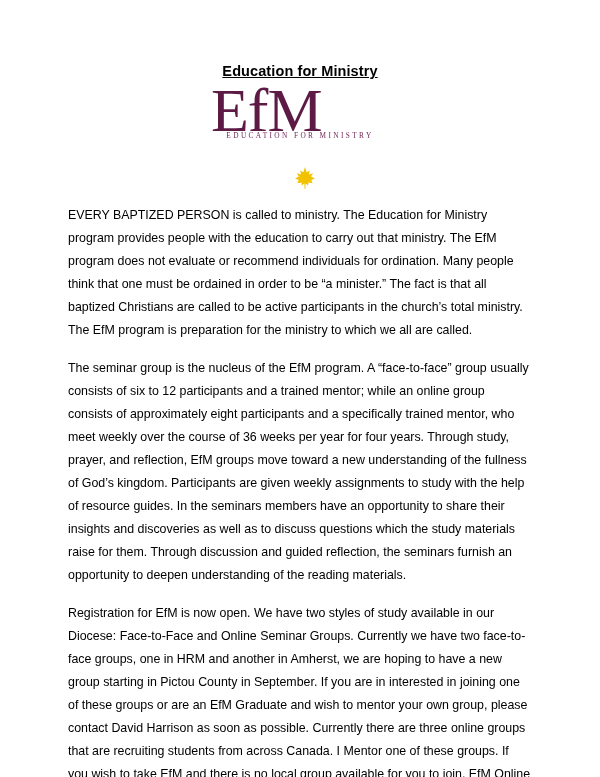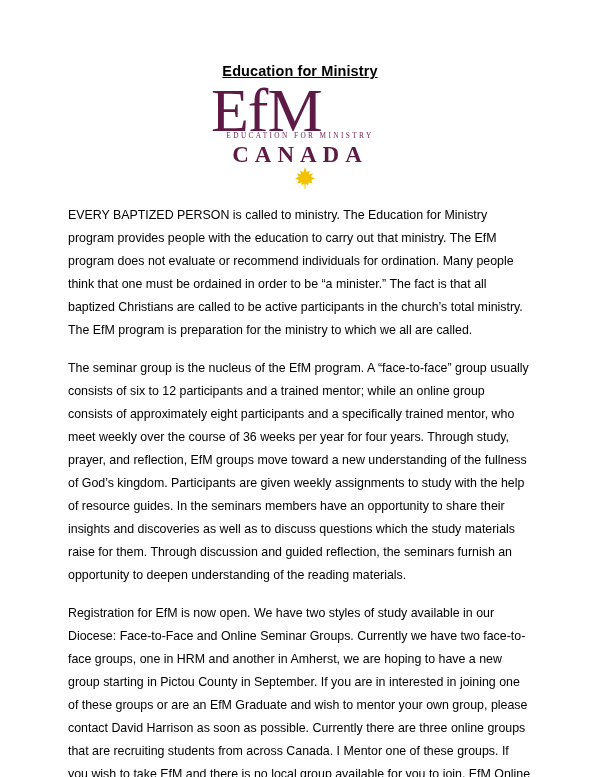--- a/index.html
+++ b/index.html
@@ -106,21 +106,20 @@
 <body>
 
 <div class="page">
 
   <div class="doc-title">Education for Ministry</div>
 
   <div class="logo-block">
     <div class="logo-inner">
       <div class="efm-word">EfM</div>
       <div class="efm-sub">EDUCATION FOR MINISTRY</div>
-      <div class="efm-canada">CANADA</div>
       <svg class="leaf" viewBox="0 0 20 22">
         <path d="M10 0 L11.6 5.2 L14.6 3.6 L13.9 7.4 L18.2 6.3 L16 9.6 L20 11.4 L16.2 13.1 L17.6 16.2 L13.4 15.4 L13.1 18.6 L10.6 16.4 L10.3 22 L9.6 22 L9.3 16.4 L6.8 18.6 L6.5 15.4 L2.3 16.2 L3.7 13.1 L0 11.4 L3.9 9.6 L1.7 6.3 L6 7.4 L5.3 3.6 L8.3 5.2 Z" fill="#f2c200"></path>
       </svg>
     </div>
   </div>
 
   <div class="body-text">
     <p class="para">EVERY BAPTIZED PERSON is called to ministry. The Education for Ministry program provides people with the education to carry out that ministry. The EfM program does not evaluate or recommend individuals for ordination. Many people think that one must be ordained in order to be “a minister.” The fact is that all baptized Christians are called to be active participants in the church’s total ministry. The EfM program is preparation for the ministry to which we all are called.</p>
     <p class="para">The seminar group is the nucleus of the EfM program. A “face-to-face” group usually consists of six to 12 participants and a trained mentor; while an online group consists of approximately eight participants and a specifically trained mentor, who meet weekly over the course of 36 weeks per year for four years. Through study, prayer, and reflection, EfM groups move toward a new understanding of the fullness of God’s kingdom. Participants are given weekly assignments to study with the help of resource guides. In the seminars members have an opportunity to share their insights and discoveries as well as to discuss questions which the study materials raise for them. Through discussion and guided reflection, the seminars furnish an opportunity to deepen understanding of the reading materials.</p>
     <p class="para">Registration for EfM is now open. We have two styles of study available in our Diocese: Face-to-Face and Online Seminar Groups. Currently we have two face-to-face groups, one in HRM and another in Amherst, we are hoping to have a new group starting in Pictou County in September. If you are in interested in joining one of these groups or are an EfM Graduate and wish to mentor your own group, please contact David Harrison as soon as possible. Currently there are three online groups that are recruiting students from across Canada. I Mentor one of these groups. If you wish to take EfM and there is no local group available for you to join, EfM Online is for you! Please contact David Harrison if you are interested.</p>

